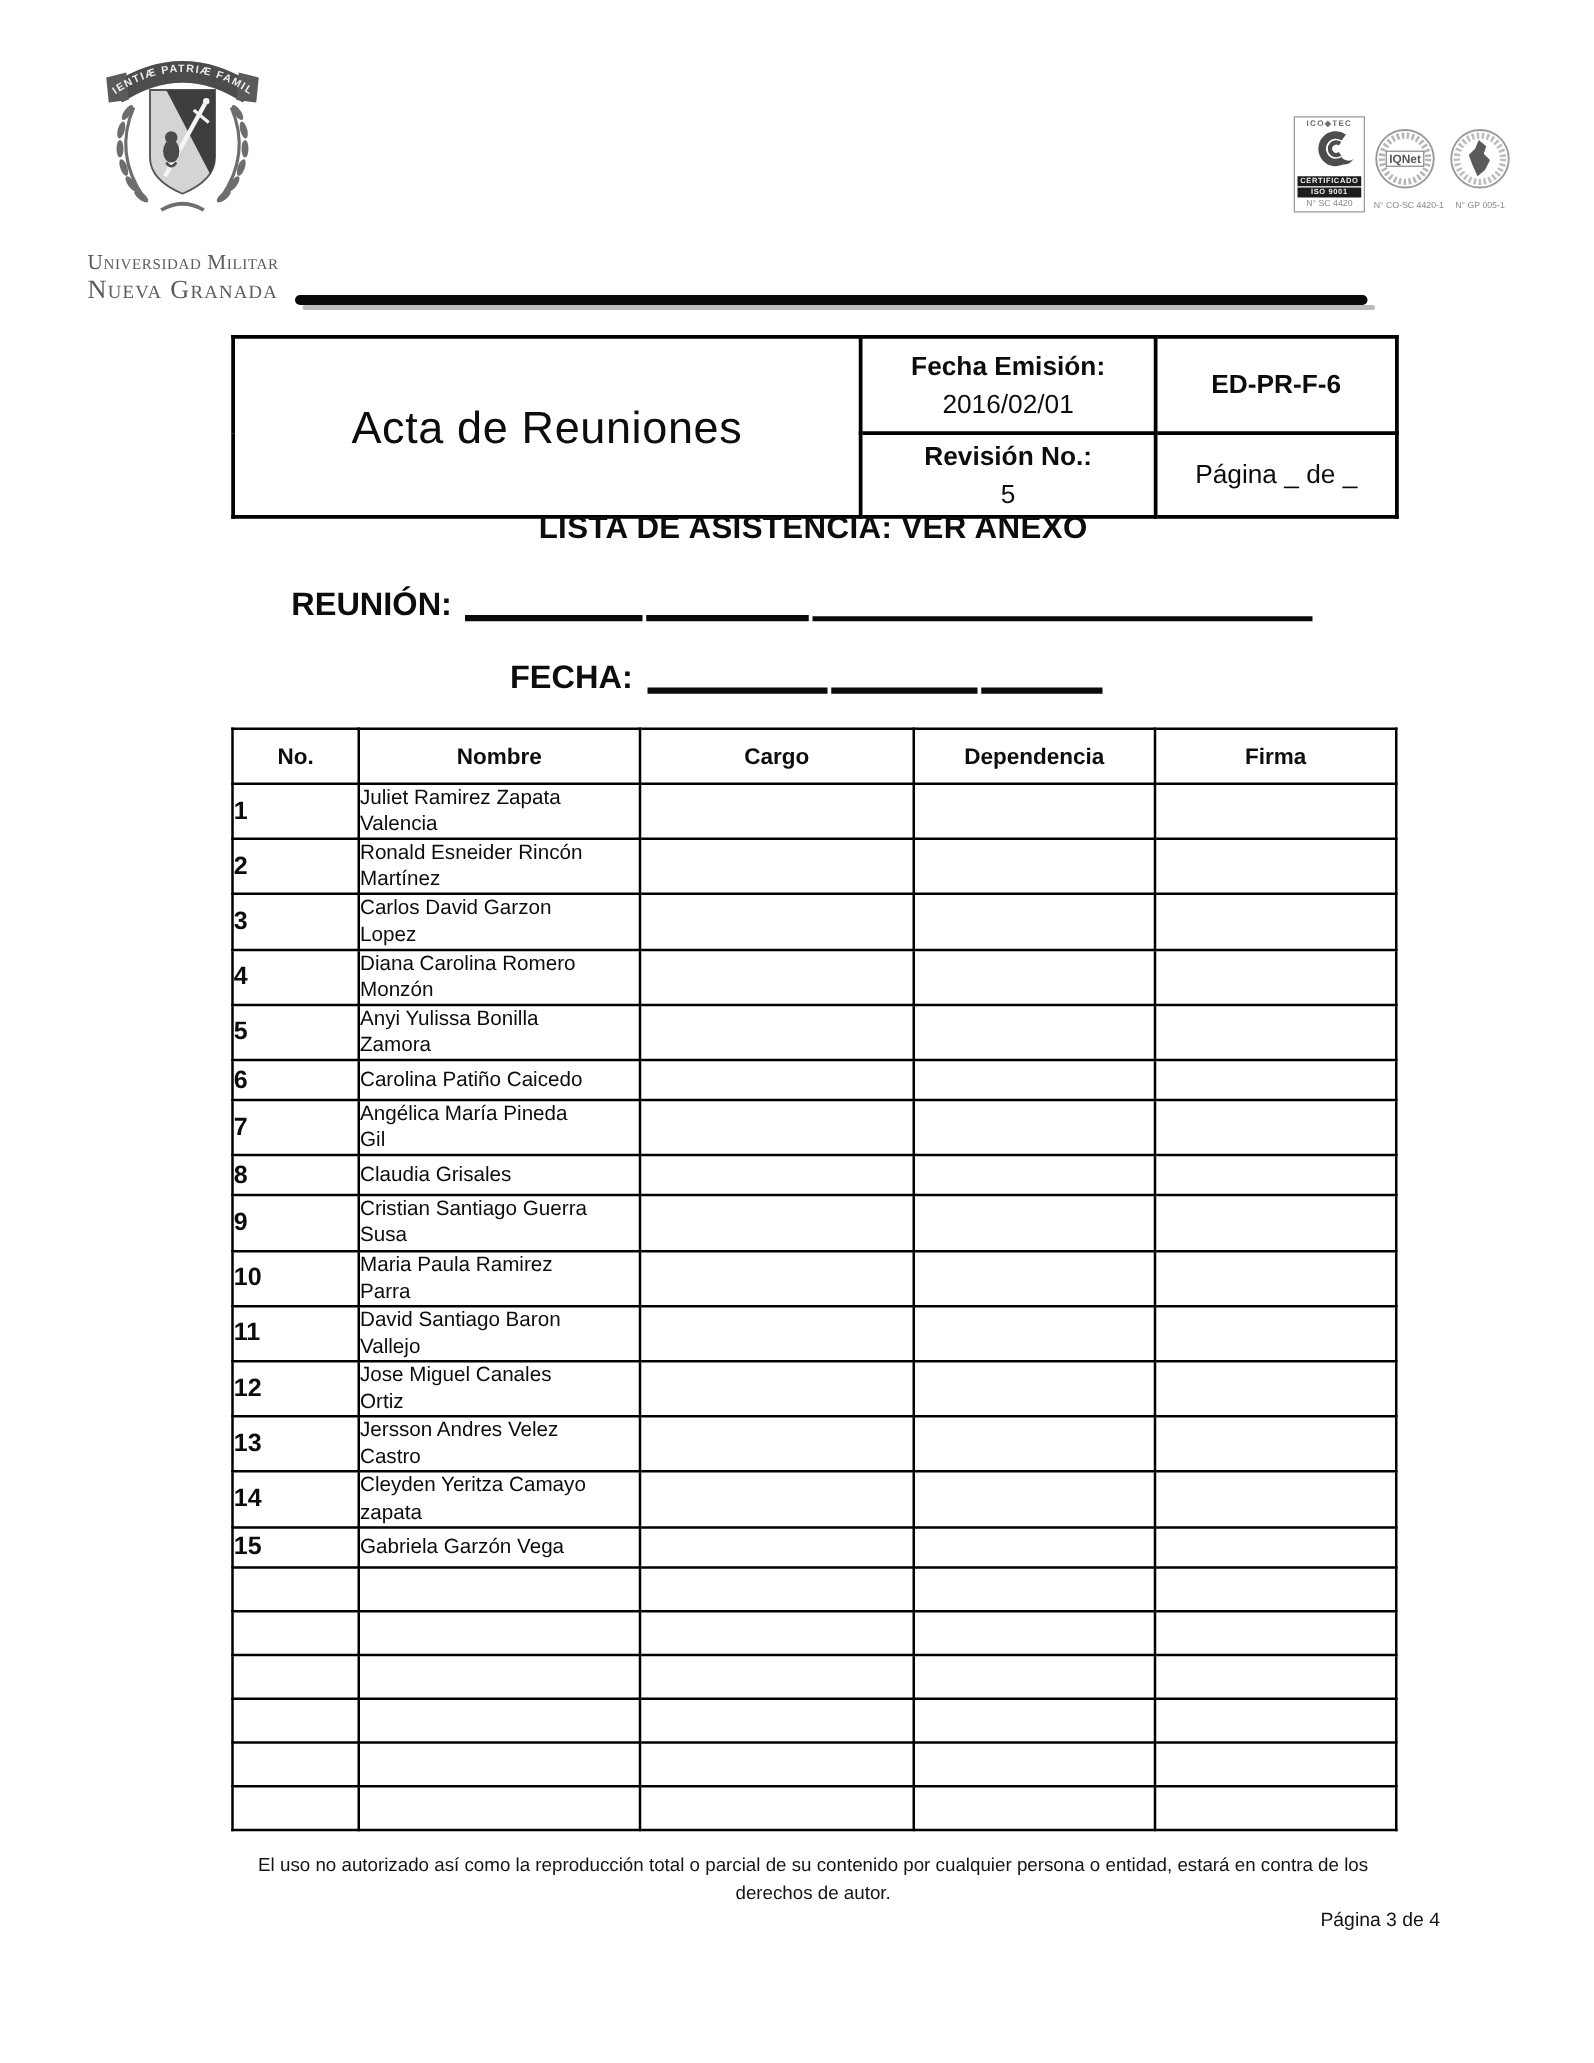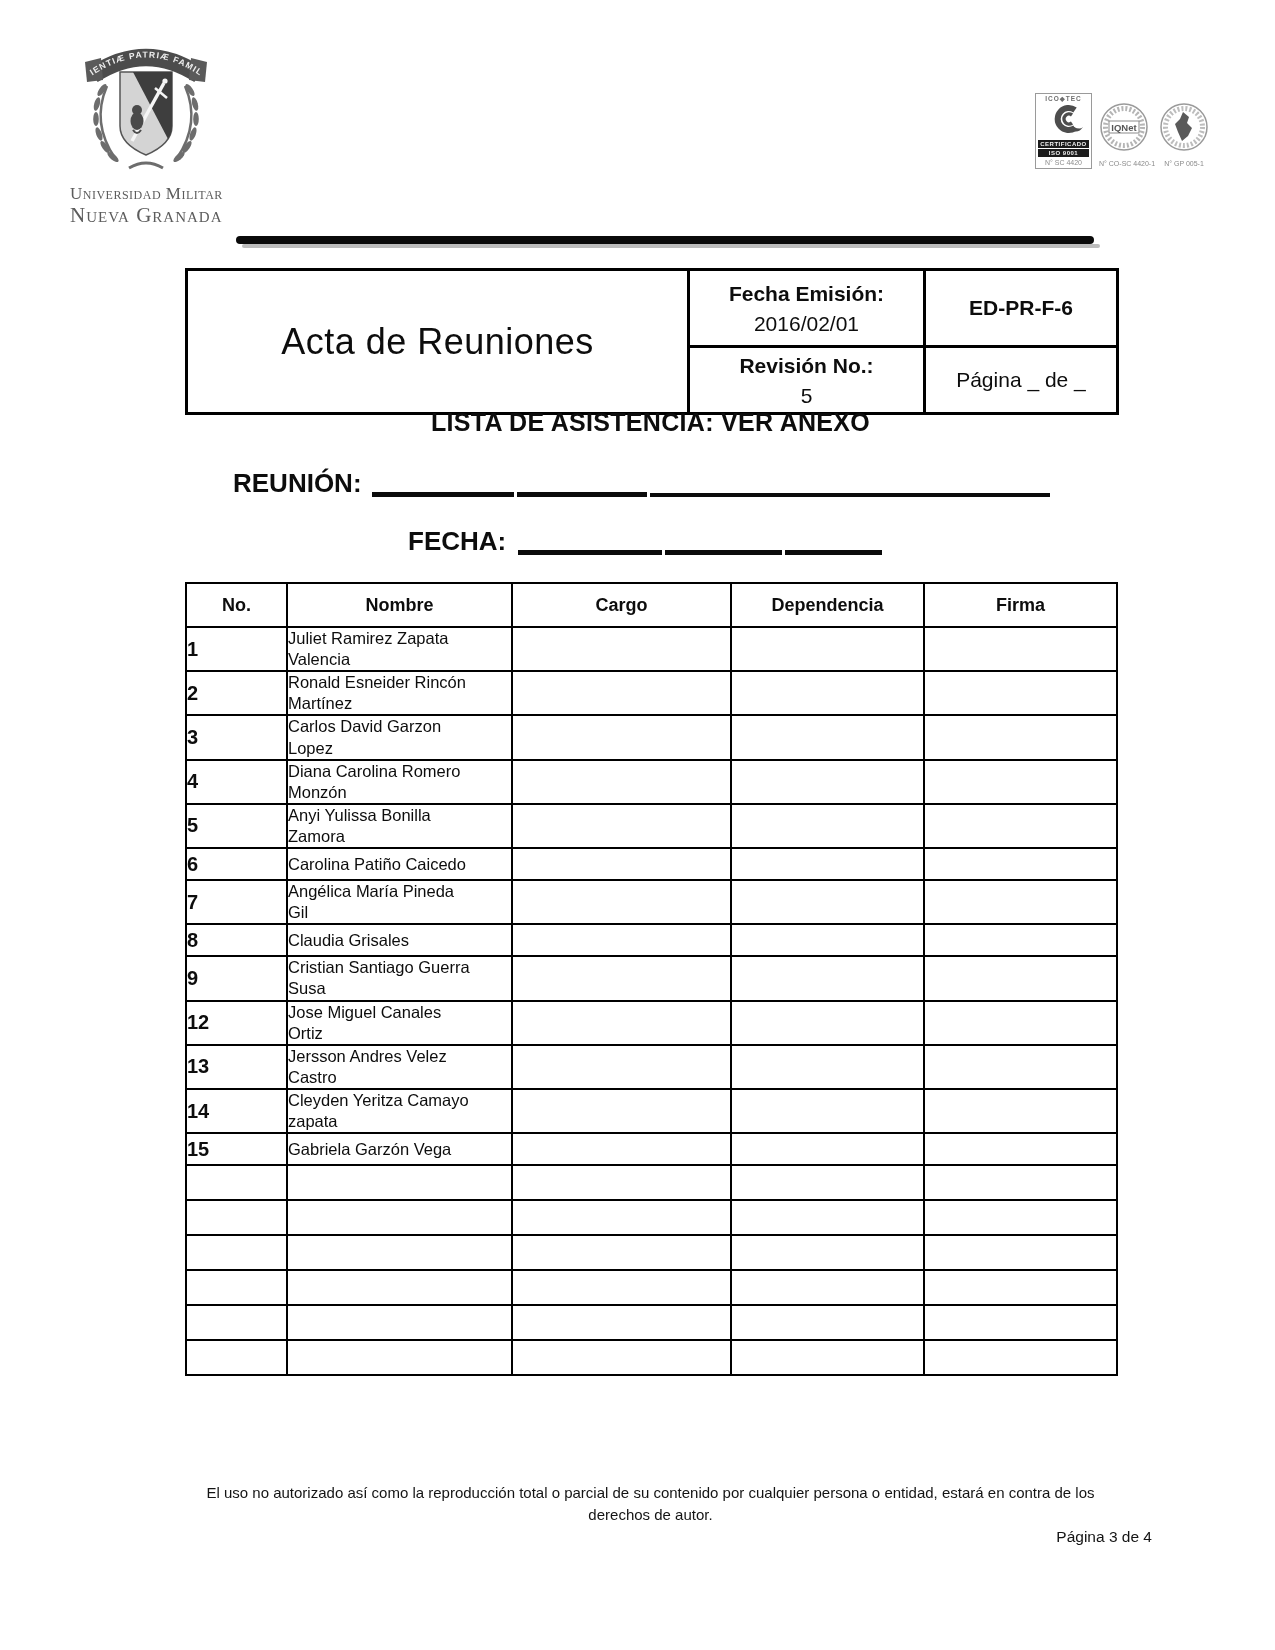--- a/index.html
+++ b/index.html
@@ -4,21 +4,21 @@
 <style>
   html,body{margin:0;padding:0;background:#888;}
   .page{
     position:relative;width:1275px;height:1650px;background:#ffffff;
     font-family:"Liberation Sans", sans-serif;color:#0d0d0d;overflow:hidden;
     margin:0 auto;
   }
   
   .univ{position:absolute;left:66px;top:28px;width:160px;text-align:center;}
   .univ-name1{font-family:"Liberation Serif",serif;font-variant:small-caps;font-size:17px;
-    letter-spacing:.5px;color:#5c5c5c;text-align:left;margin:2px 0 0 4px;white-space:nowrap;}
+    letter-spacing:.5px;color:#5c5c5c;text-align:left;margin:17px 0 0 4px;white-space:nowrap;}
   .univ-name2{font-family:"Liberation Serif",serif;font-variant:small-caps;font-size:21px;
     letter-spacing:1px;color:#5c5c5c;text-align:left;margin:-1px 0 0 4px;white-space:nowrap;}
   
   .certs{position:absolute;left:1035px;top:90px;width:185px;height:95px;}
   .icontec{position:absolute;left:0;top:3px;width:55px;border:1px solid #9a9a9a;background:#fff;
     text-align:center;padding:1px 0 2px 0;}
   .ic-brand{font-size:6.5px;letter-spacing:1px;color:#6f6f6f;font-weight:bold;}
   .ic-band{background:#1c1c1c;color:#f2f2f2;font-size:6px;letter-spacing:.5px;margin:1px 2px 0 2px;
     padding:1px 0;font-weight:bold;}
   .cert-caption{font-size:7px;color:#8a8a8a;text-align:center;margin-top:2px;white-space:nowrap;}
@@ -266,20 +266,36 @@
         </tr>
         <tr class="filled">
           <td class="num">9</td>
           <td class="nombre">Cristian Santiago Guerra
 Susa</td>
           <td></td>
           <td></td>
           <td></td>
         </tr>
         <tr class="filled">
+          <td class="num">10</td>
+          <td class="nombre">Maria Paula Ramirez
+Parra</td>
+          <td></td>
+          <td></td>
+          <td></td>
+        </tr>
+        <tr class="filled">
+          <td class="num">11</td>
+          <td class="nombre">David Santiago Baron
+Vallejo</td>
+          <td></td>
+          <td></td>
+          <td></td>
+        </tr>
+        <tr class="filled">
           <td class="num">12</td>
           <td class="nombre">Jose Miguel Canales
 Ortiz</td>
           <td></td>
           <td></td>
           <td></td>
         </tr>
         <tr class="filled">
           <td class="num">13</td>
           <td class="nombre">Jersson Andres Velez

